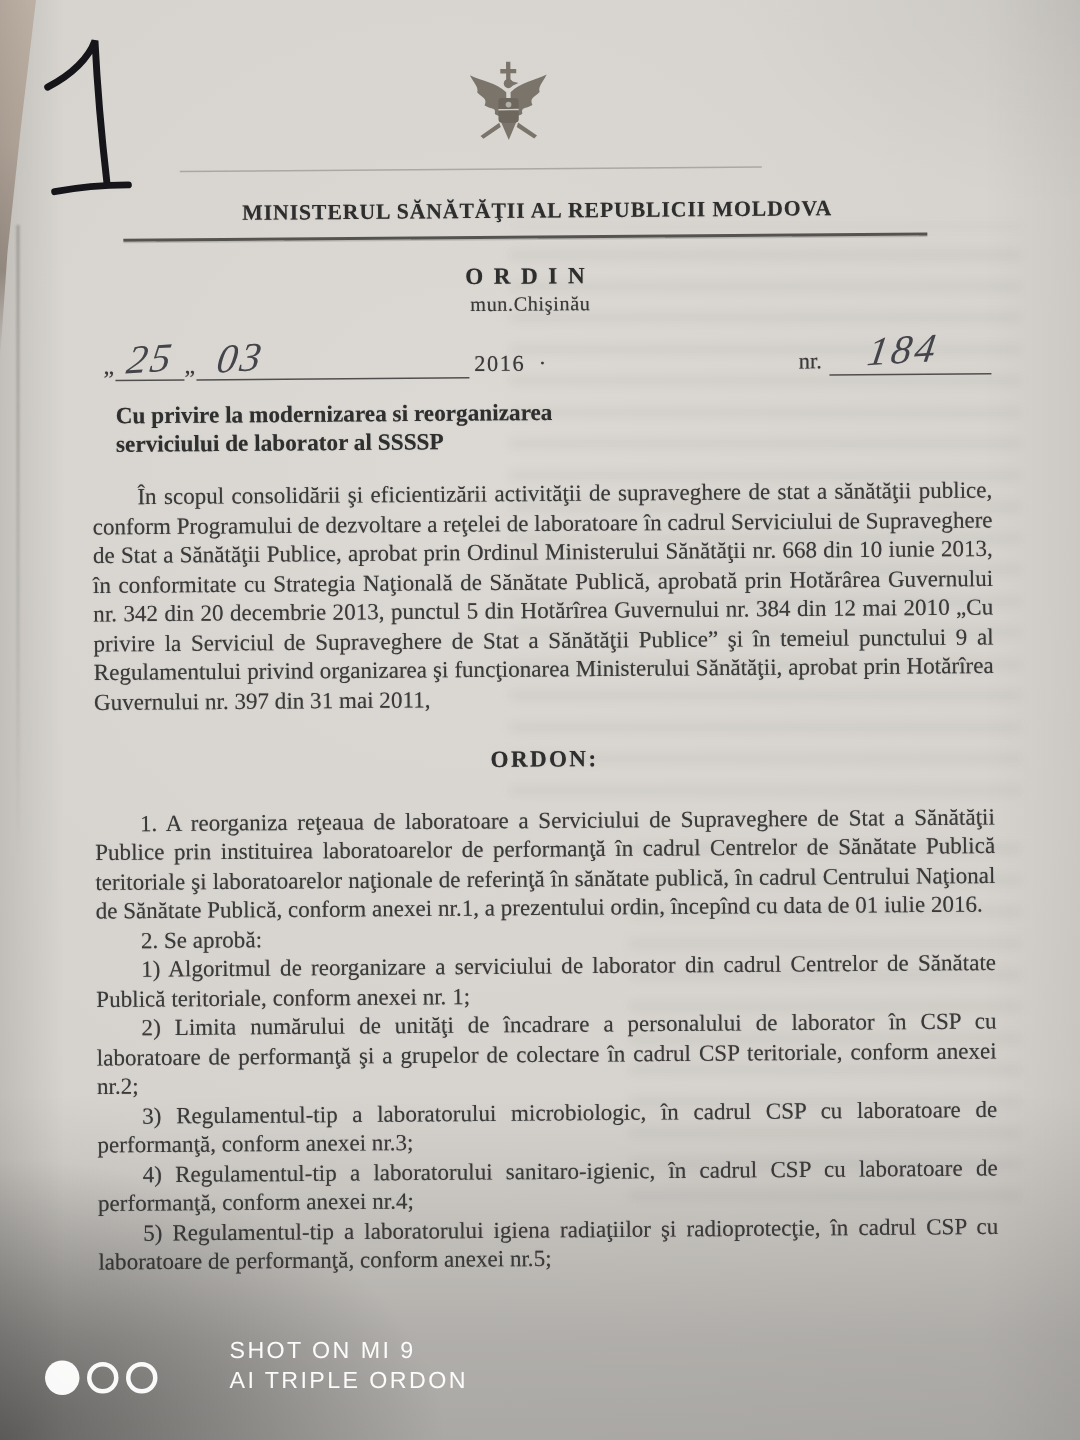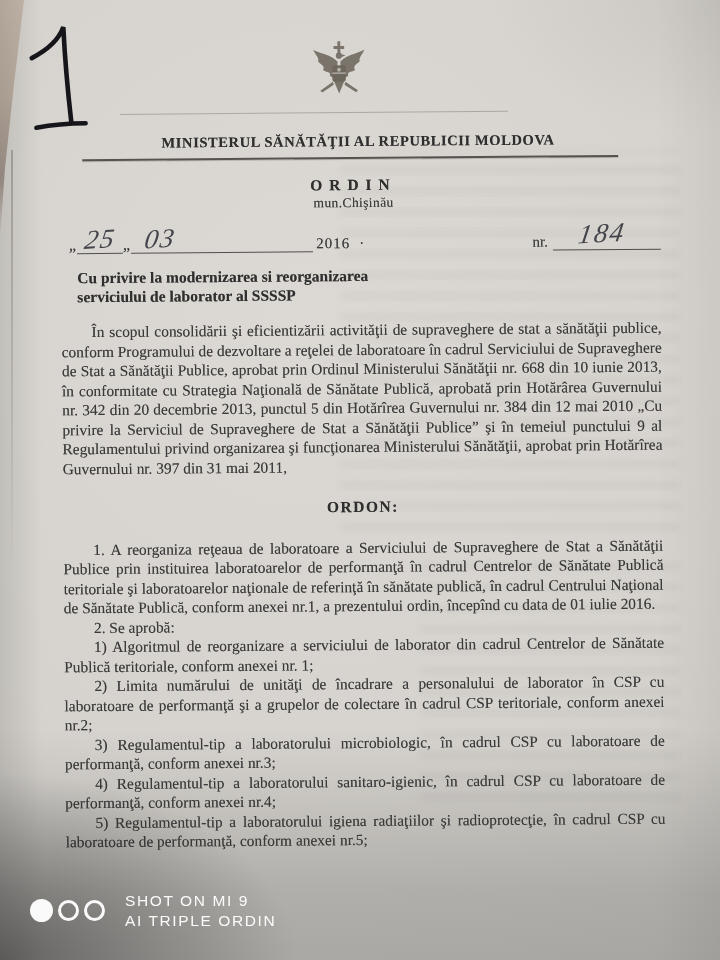--- a/index.html
+++ b/index.html
@@ -69,22 +69,22 @@
   .middot{margin-left:9px;}
   .grow{flex:1;}
   .nrlabel{font-size:15px;}
 
   .subject{position:absolute;left:78px;top:266px;font-weight:bold;font-size:15.5px;line-height:19px;color:#2f2f2f;}
 
   .body{position:absolute;left:62px;width:600px;top:320px;font-size:15.4px;line-height:19.5px;text-align:justify;}
   .body p{margin:0;text-indent:30px;}
   .ordon{font-weight:bold;text-align:center;letter-spacing:1.5px;font-size:15.5px;margin:21px 0 21px 0;color:#2e2e2e;}
 
-  .watermark{position:absolute;left:30px;top:891px;z-index:6;display:flex;align-items:center;
-    font-family:"Liberation Sans", sans-serif;color:rgba(255,255,255,0.96);}
+  .watermark{position:absolute;left:30px;top:891px;z-index:6;display:flex;align-items:flex-end;
+    font-family:"Liberation Sans", sans-serif;color:rgba(255,255,255,0.96);gap:28px;}
   .dots{display:flex;align-items:center;margin-right:15px;}
   .dot-c{border-radius:50%;box-sizing:border-box;}
   .dot-c.filled{width:23px;height:23px;background:rgba(255,255,255,0.96);margin-right:5px;}
   .dot-c.hollow{width:21px;height:21px;border:3.5px solid rgba(255,255,255,0.96);margin-right:5px;background:transparent;}
   .wm-text{display:flex;flex-direction:column;justify-content:center;}
   .wm-line{font-size:15.5px;letter-spacing:1.6px;line-height:19.5px;white-space:nowrap;}
 </style>
 </head>
 <body>
 
@@ -168,17 +168,17 @@
   <div class="shade"></div>
 
   <div class="watermark">
     <div class="dots">
       <span class="dot-c filled"></span>
       <span class="dot-c hollow"></span>
       <span class="dot-c hollow"></span>
     </div>
     <div class="wm-text">
       <div class="wm-line">SHOT ON MI 9</div>
-      <div class="wm-line">AI TRIPLE ORDIN</div>
+      <div class="wm-line">AI TRIPLE ORDON</div>
     </div>
   </div>
 
 </div>
 
 </body></html>

